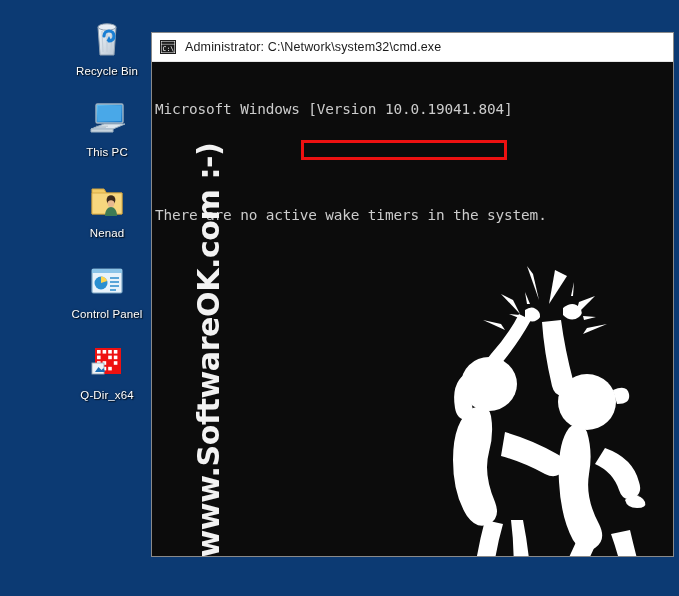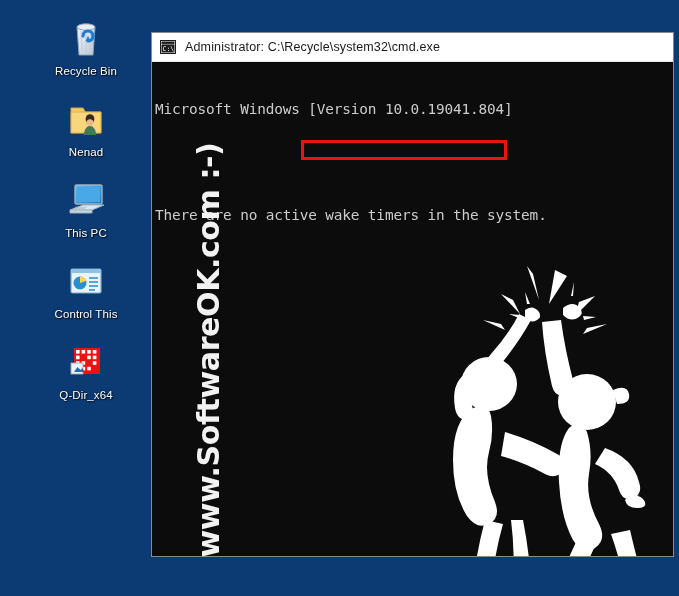--- a/index.html
+++ b/index.html
@@ -19,21 +19,21 @@
 
   
   #desktop {
     position: absolute;
     inset: 0;
     background: #0c3a73;
   }
 
   #icon-column {
     position: absolute;
-    left: 40px;
+    left: 61px;
     top: 14px;
     width: 92px;
   }
   .desktop-icon {
     position: relative;
     width: 92px;
     height: 81px;
     margin-bottom: 0px;
     text-align: center;
     cursor: default;
@@ -174,65 +174,65 @@
           <path d="M21 22 a5 5 0 1 1 5 5" fill="none" stroke="#1a7fd4" stroke-width="3.2" stroke-linecap="round"></path>
           <path d="M26 22 l2.5 5 l-5 0 Z" fill="#1a7fd4"></path>
         </svg>
       </div>
       <span class="icon-label">Recycle Bin</span>
     </div>
 
     <div class="desktop-icon">
       <div class="glyph">
         <svg width="48" height="48" viewBox="0 0 48 48">
-          <path d="M9 13 L21 13 L23.5 17 L39 17 L39 38 L9 38 Z" fill="#f2cc68" stroke="#d2a33c" stroke-width="1"></path>
-          <path d="M9 17 L39 17 L39 38 L9 38 Z" fill="#f7d77e" stroke="#d2a33c" stroke-width=".8"></path>
-          <ellipse cx="28" cy="24" rx="4.4" ry="4.8" fill="#3b2a1c"></ellipse>
-          <path d="M22 40 c0-6 3-9 6-9 c3 0 6 3 6 9 Z" fill="#3e7b55"></path>
-          <ellipse cx="28" cy="27.5" rx="3.4" ry="3.6" fill="#e8b98f"></ellipse>
-          <path d="M24.4 24 c1-3 6-3 7.2 0 c.4 1.3 .2 2.2 .2 2.2 c-1-2.4-6.6-2.6-7.4-.2 Z" fill="#3b2a1c"></path>
-        </svg>
-      </div>
-      <span class="icon-label">Nenad</span>
-    </div>
-
-    <div class="desktop-icon">
-      <div class="glyph">
-        <svg width="48" height="48" viewBox="0 0 48 48">
           <defs>
             <linearGradient id="scr" x1="0" y1="0" x2="1" y2="1">
               <stop offset="0" stop-color="#5fc0f5"></stop>
               <stop offset="1" stop-color="#1876c8"></stop>
             </linearGradient>
           </defs>
           <rect x="13" y="9" width="27" height="19" rx="1.5" fill="url(#scr)" stroke="#9fb3c4" stroke-width="1.4"></rect>
           <rect x="15" y="11" width="23" height="15" fill="#49a8e8"></rect>
           <path d="M8 34 L21 29 L42 29 L30 34 Z" fill="#dde6ee" stroke="#9fb3c4" stroke-width="1"></path>
           <path d="M8 34 L30 34 L30 37 L8 37 Z" fill="#c8d4de" stroke="#9fb3c4" stroke-width="1"></path>
           <path d="M11 32.4 L23 32.4 M13 31.2 L25 31.2" stroke="#a9b7c4" stroke-width=".7"></path>
         </svg>
       </div>
       <span class="icon-label">This PC</span>
     </div>
 
+    <div class="desktop-icon">
+      <div class="glyph">
+        <svg width="48" height="48" viewBox="0 0 48 48">
+          <path d="M9 13 L21 13 L23.5 17 L39 17 L39 38 L9 38 Z" fill="#f2cc68" stroke="#d2a33c" stroke-width="1"></path>
+          <path d="M9 17 L39 17 L39 38 L9 38 Z" fill="#f7d77e" stroke="#d2a33c" stroke-width=".8"></path>
+          <ellipse cx="28" cy="24" rx="4.4" ry="4.8" fill="#3b2a1c"></ellipse>
+          <path d="M22 40 c0-6 3-9 6-9 c3 0 6 3 6 9 Z" fill="#3e7b55"></path>
+          <ellipse cx="28" cy="27.5" rx="3.4" ry="3.6" fill="#e8b98f"></ellipse>
+          <path d="M24.4 24 c1-3 6-3 7.2 0 c.4 1.3 .2 2.2 .2 2.2 c-1-2.4-6.6-2.6-7.4-.2 Z" fill="#3b2a1c"></path>
+        </svg>
+      </div>
+      <span class="icon-label">Nenad</span>
+    </div>
+
 
     <div class="desktop-icon">
       <div class="glyph">
         <svg width="48" height="48" viewBox="0 0 48 48">
           <rect x="9" y="12" width="30" height="24" rx="1.5" fill="#e8f3fb" stroke="#7fa8c6" stroke-width="1.2"></rect>
           <rect x="9" y="12" width="30" height="4" fill="#8cc4e8"></rect>
           <circle cx="18" cy="26" r="6.5" fill="#2a8fd0"></circle>
           <path d="M18 26 L18 19.5 A6.5 6.5 0 0 1 24.1 24 Z" fill="#ffd44d"></path>
           <rect x="27" y="20" width="9" height="2" fill="#5aa5d8"></rect>
           <rect x="27" y="24" width="9" height="2" fill="#5aa5d8"></rect>
           <rect x="27" y="28" width="9" height="2" fill="#5aa5d8"></rect>
           <rect x="27" y="32" width="6" height="2" fill="#5aa5d8"></rect>
         </svg>
       </div>
-      <span class="icon-label">Control This</span>
+      <span class="icon-label">Control Panel</span>
     </div>
 
     <div class="desktop-icon">
       <div class="glyph">
         <svg width="48" height="48" viewBox="0 0 48 48">
           <rect x="12" y="10" width="26" height="26" fill="#ee1111"></rect>
           <g fill="#ffffff">
             <rect x="14" y="12" width="3.6" height="3.6"></rect>
               <rect x="19.6" y="12" width="3.6" height="3.6"></rect>
             <rect x="25.2" y="12" width="3.6" height="3.6"></rect>
@@ -261,21 +261,21 @@
 
     <div id="cmd-titlebar">
       <div id="cmd-title-icon">
         <svg width="16" height="14" viewBox="0 0 16 14">
           <rect x="0.5" y="0.5" width="15" height="13" fill="#ffffff" stroke="#1b1b1b" stroke-width="1"></rect>
           <rect x="1.5" y="1.5" width="13" height="2.4" fill="#1b1b1b"></rect>
           <rect x="1.5" y="4.4" width="13" height="8.1" fill="#1b1b1b"></rect>
           <text x="2.6" y="11" font-family="DejaVu Sans Mono, monospace" font-size="6.4" fill="#ffffff">C:\</text>
         </svg>
       </div>
-      <span id="cmd-title-text">Administrator: C:\Recycle\system32\cmd.exe</span>
+      <span id="cmd-title-text">Administrator: C:\Network\system32\cmd.exe</span>
     </div>
 
     <div id="cmd-body">
 
       <div id="console-text">
         <span class="cmd-line">Microsoft Windows [Version 10.0.19041.804]</span>
         <span class="cmd-blank"> </span>
         <span class="cmd-line">There are no active wake timers in the system.</span>
         <span class="cmd-blank"> </span>
       </div>

